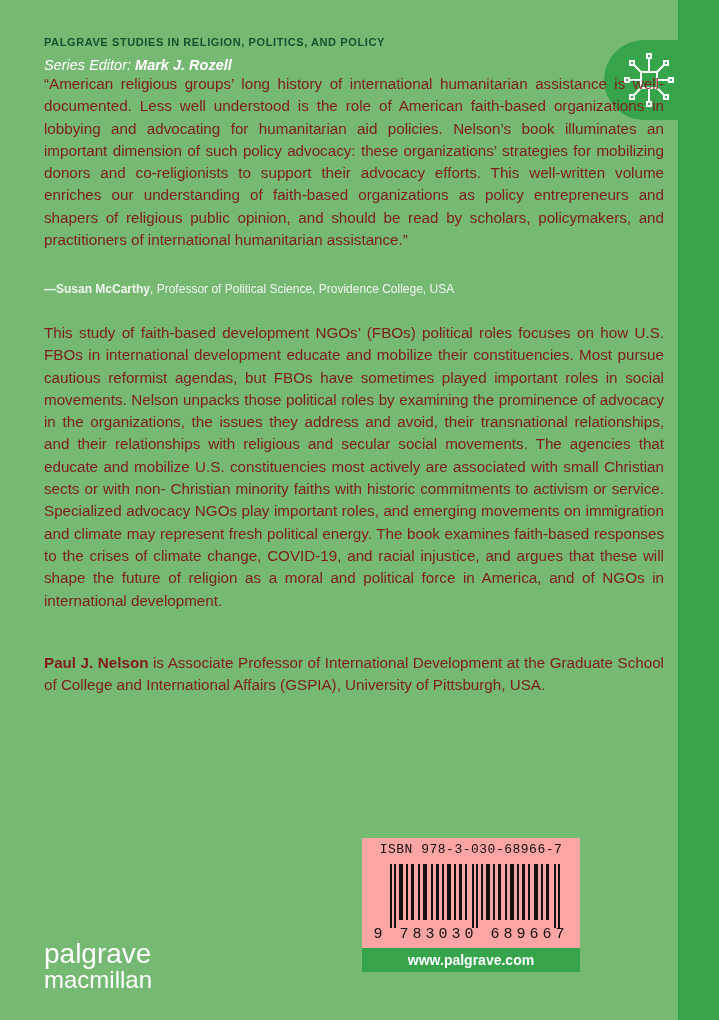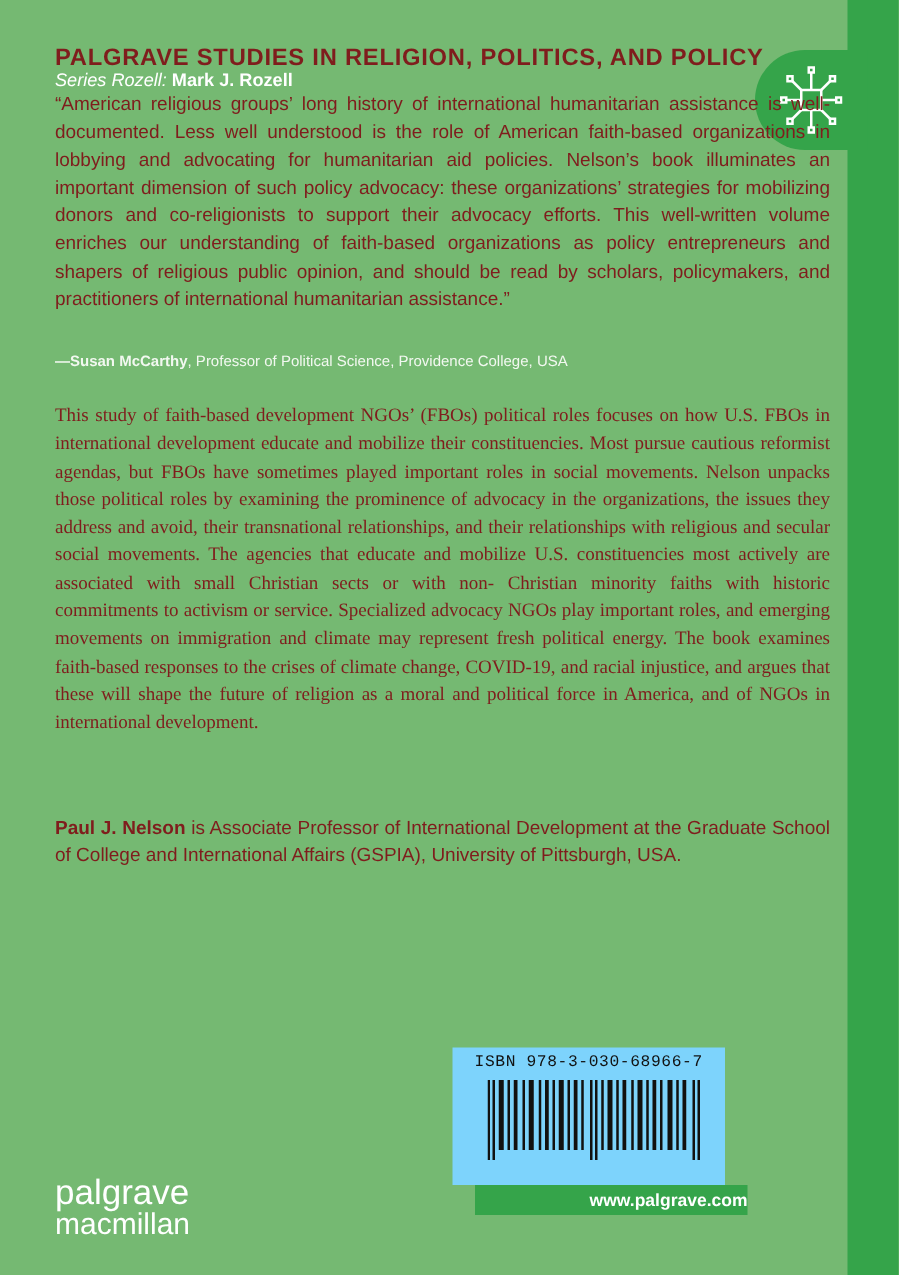--- a/index.html
+++ b/index.html
@@ -1,35 +1,35 @@
 <!DOCTYPE html>
 <html><head>
 <meta charset="utf-8">
 <style>
   html,body{margin:0;padding:0;}
   body{width:719px;height:1020px;position:relative;overflow:hidden;background:#75b972;font-family:"Liberation Sans",sans-serif;color:#f2f8f0;}
   .spine{position:absolute;left:678px;top:0;width:41px;height:1020px;background:#35a44a;}
   .tab{position:absolute;left:604px;top:40px;width:90px;height:80px;background:#35a44a;border-radius:40px 0 0 40px;}
   .tab svg{position:absolute;left:20px;top:12px;}
-  .series{position:absolute;left:44px;top:36px;font-weight:bold;font-size:19px;letter-spacing:0.6px;color:#7f1d1d;}
+  .series{position:absolute;left:44px;top:36px;font-weight:bold;font-size:11px;letter-spacing:0.6px;color:#14532d;}
   .editor{position:absolute;left:44px;top:57px;font-size:14.5px;color:#fff;}
   .editor i{font-style:italic;}
-  .editor b{font-weight:bold;}
+  .editor b{font-weight:bold;font-style:italic;}
   .block{position:absolute;left:44px;width:620px;font-size:15.2px;line-height:22.3px;text-align:justify;color:#7f1d1d;}
   .q{top:73px;}
   .attr{position:absolute;left:44px;top:282px;font-size:12px;}
   .attr b{font-weight:bold;}
-  .desc{top:322px;font-family:Liberation Serif, serif;}
+  .desc{top:322px;}
   .bio{top:652px;}
   .bio b{font-weight:bold;}
-  .isbnbox{position:absolute;left:362px;top:838px;width:218px;height:110px;background:#7dd3fc;}
+  .isbnbox{position:absolute;left:362px;top:838px;width:218px;height:110px;background:#fca5a5;}
   .isbntext{position:absolute;left:0;top:4px;width:100%;text-align:center;font-family:"Liberation Mono",monospace;font-size:13px;color:#111;letter-spacing:0.5px;}
   .bars{position:absolute;left:28px;top:26px;width:170px;height:64px;}
   .digits{position:absolute;left:0;top:88px;width:100%;font-family:"Liberation Mono",monospace;font-size:15px;color:#111;letter-spacing:4px;text-align:center;}
-  .url{position:absolute;left:362px;top:948px;width:218px;height:24px;background:#35a44a;color:#fff;text-align:right;font-size:14px;line-height:24px;font-weight:bold;margin-left:18px;}
+  .url{position:absolute;left:362px;top:948px;width:218px;height:24px;background:#35a44a;color:#fff;text-align:center;font-size:14px;line-height:24px;font-weight:bold;}
   .logo{position:absolute;left:44px;top:941px;color:#fff;font-size:28px;line-height:26px;}
   .logo .l2{font-size:24px;}
 </style>
 </head>
 <body>
 
 <div class="spine"></div>
 <div class="tab">
   <svg width="50" height="56" viewBox="0 0 50 56" fill="none" stroke="#fff" stroke-width="2">
     <rect x="17" y="20" width="16" height="16"></rect>
@@ -46,21 +46,21 @@
     <line x1="33" y1="20" x2="41" y2="12"></line>
       <rect x="40" y="9" width="4" height="4"></rect>
     <line x1="17" y1="36" x2="9" y2="44"></line>
       <rect x="6" y="43" width="4" height="4"></rect>
     <line x1="33" y1="36" x2="41" y2="44"></line>
       <rect x="40" y="43" width="4" height="4"></rect>
   </svg>
 </div>
 
 <div class="series">PALGRAVE STUDIES IN RELIGION, POLITICS, AND POLICY</div>
-<div class="editor"><i>Series Rozell:</i> <b>Mark J. Rozell</b></div>
+<div class="editor"><i>Series Editor:</i> <b>Mark J. Rozell</b></div>
 
 <div class="block q">“American religious groups’ long history of international humanitarian assistance is well-documented. Less well understood is the role of American faith-based organizations in lobbying and advocating for humanitarian aid policies. Nelson’s book illuminates an important dimension of such policy advocacy: these organizations’ strategies for mobilizing donors and co-religionists to support their advocacy efforts. This well-written volume enriches our understanding of faith-based organizations as policy entrepreneurs and shapers of religious public opinion, and should be read by scholars, policymakers, and practitioners of international humanitarian assistance.”</div>
 <div class="attr"><b>—Susan McCarthy</b><span>, Professor of Political Science, Providence College, USA</span></div>
 
 <div class="block desc">This study of faith-based development NGOs’ (FBOs) political roles focuses on how U.S. FBOs in international development educate and mobilize their constituencies. Most pursue cautious reformist agendas, but FBOs have sometimes played important roles in social movements. Nelson unpacks those political roles by examining the prominence of advocacy in the organizations, the issues they address and avoid, their transnational relationships, and their relationships with religious and secular social movements. The agencies that educate and mobilize U.S. constituencies most actively are associated with small Christian sects or with non- Christian minority faiths with historic commitments to activism or service. Specialized advocacy NGOs play important roles, and emerging movements on immigration and climate may represent fresh political energy. The book examines faith-based responses to the crises of climate change, COVID-19, and racial injustice, and argues that these will shape the future of religion as a moral and political force in America, and of NGOs in international development.</div>
 
 <div class="block bio"><b>Paul J. Nelson</b><span> is Associate Professor of International Development at the Graduate School of College and International Affairs (GSPIA), University of Pittsburgh, USA.</span></div>
 
 <div class="isbnbox">
   <div class="isbntext">ISBN 978-3-030-68966-7</div>
@@ -91,19 +91,20 @@
       <rect x="127" y="0" width="2" height="56"></rect>
         <rect x="132" y="0" width="3" height="56"></rect>
         <rect x="138" y="0" width="2" height="56"></rect>
       <rect x="144" y="0" width="4" height="56"></rect>
         <rect x="151" y="0" width="2" height="56"></rect>
         <rect x="156" y="0" width="3" height="56"></rect>
       <rect x="164" y="0" width="2" height="64"></rect>
         <rect x="168" y="0" width="2" height="64"></rect>
     </g>
   </svg>
+  <div class="digits">9 783030 689667</div>
 </div>
 <div class="url">www.palgrave.com</div>
 
 <div class="logo">
   <div>palgrave</div>
   <div class="l2">macmillan</div>
 </div>
 
 </body></html>

